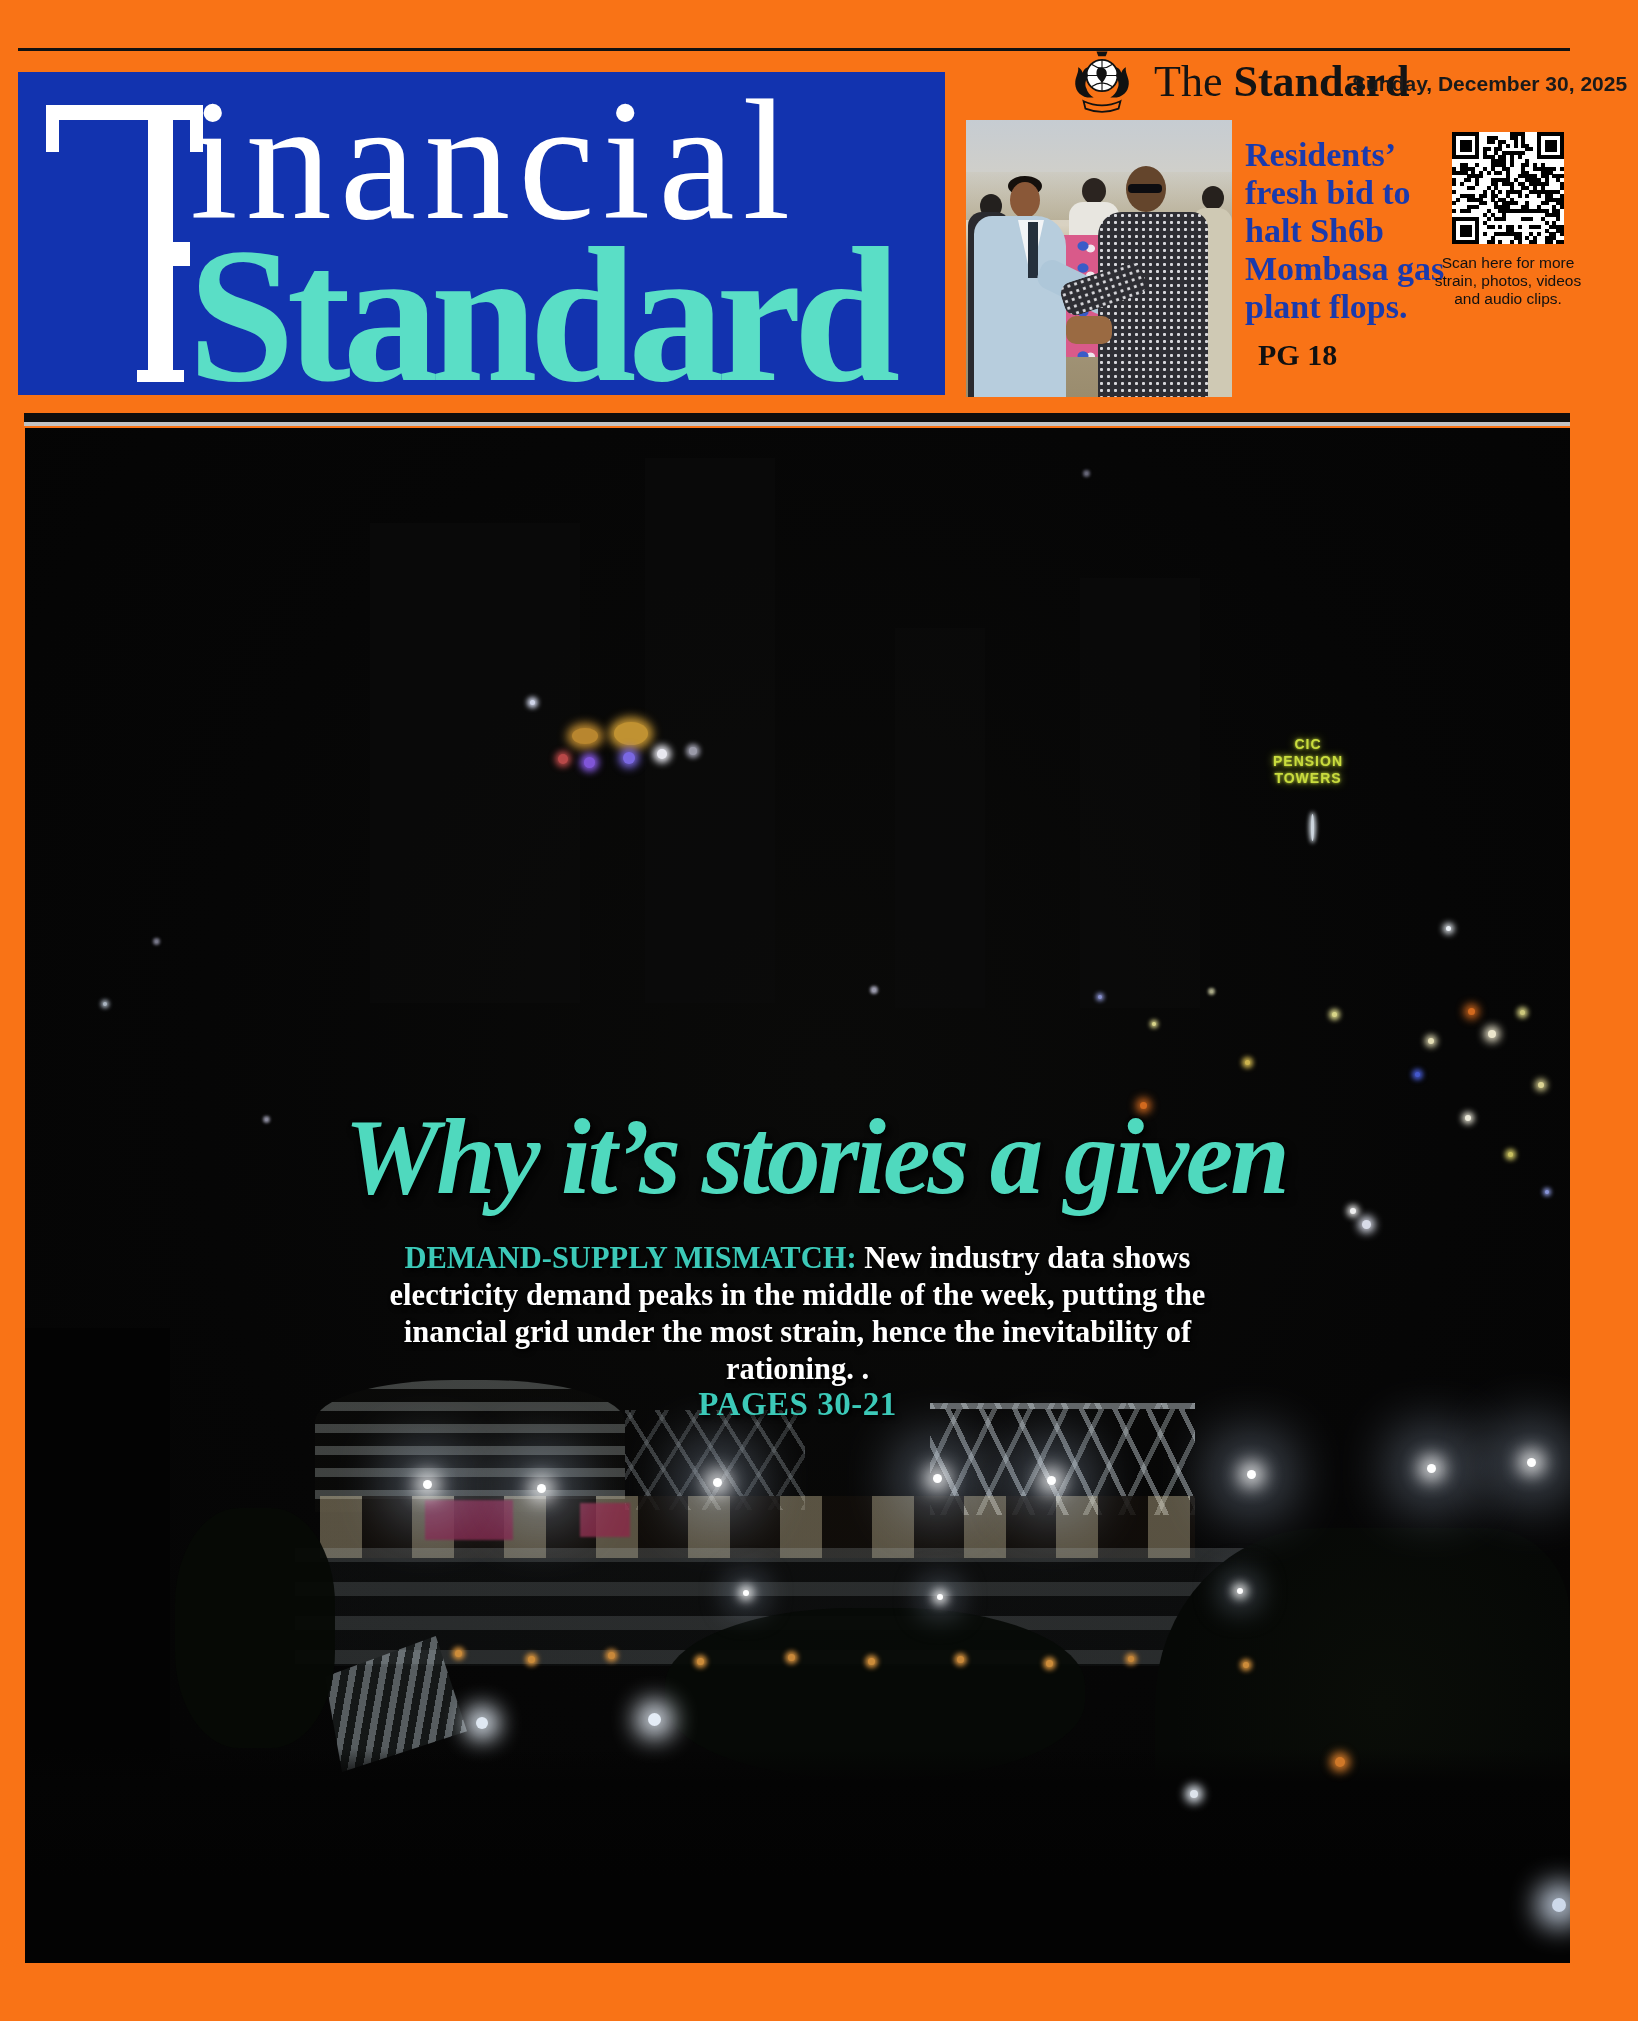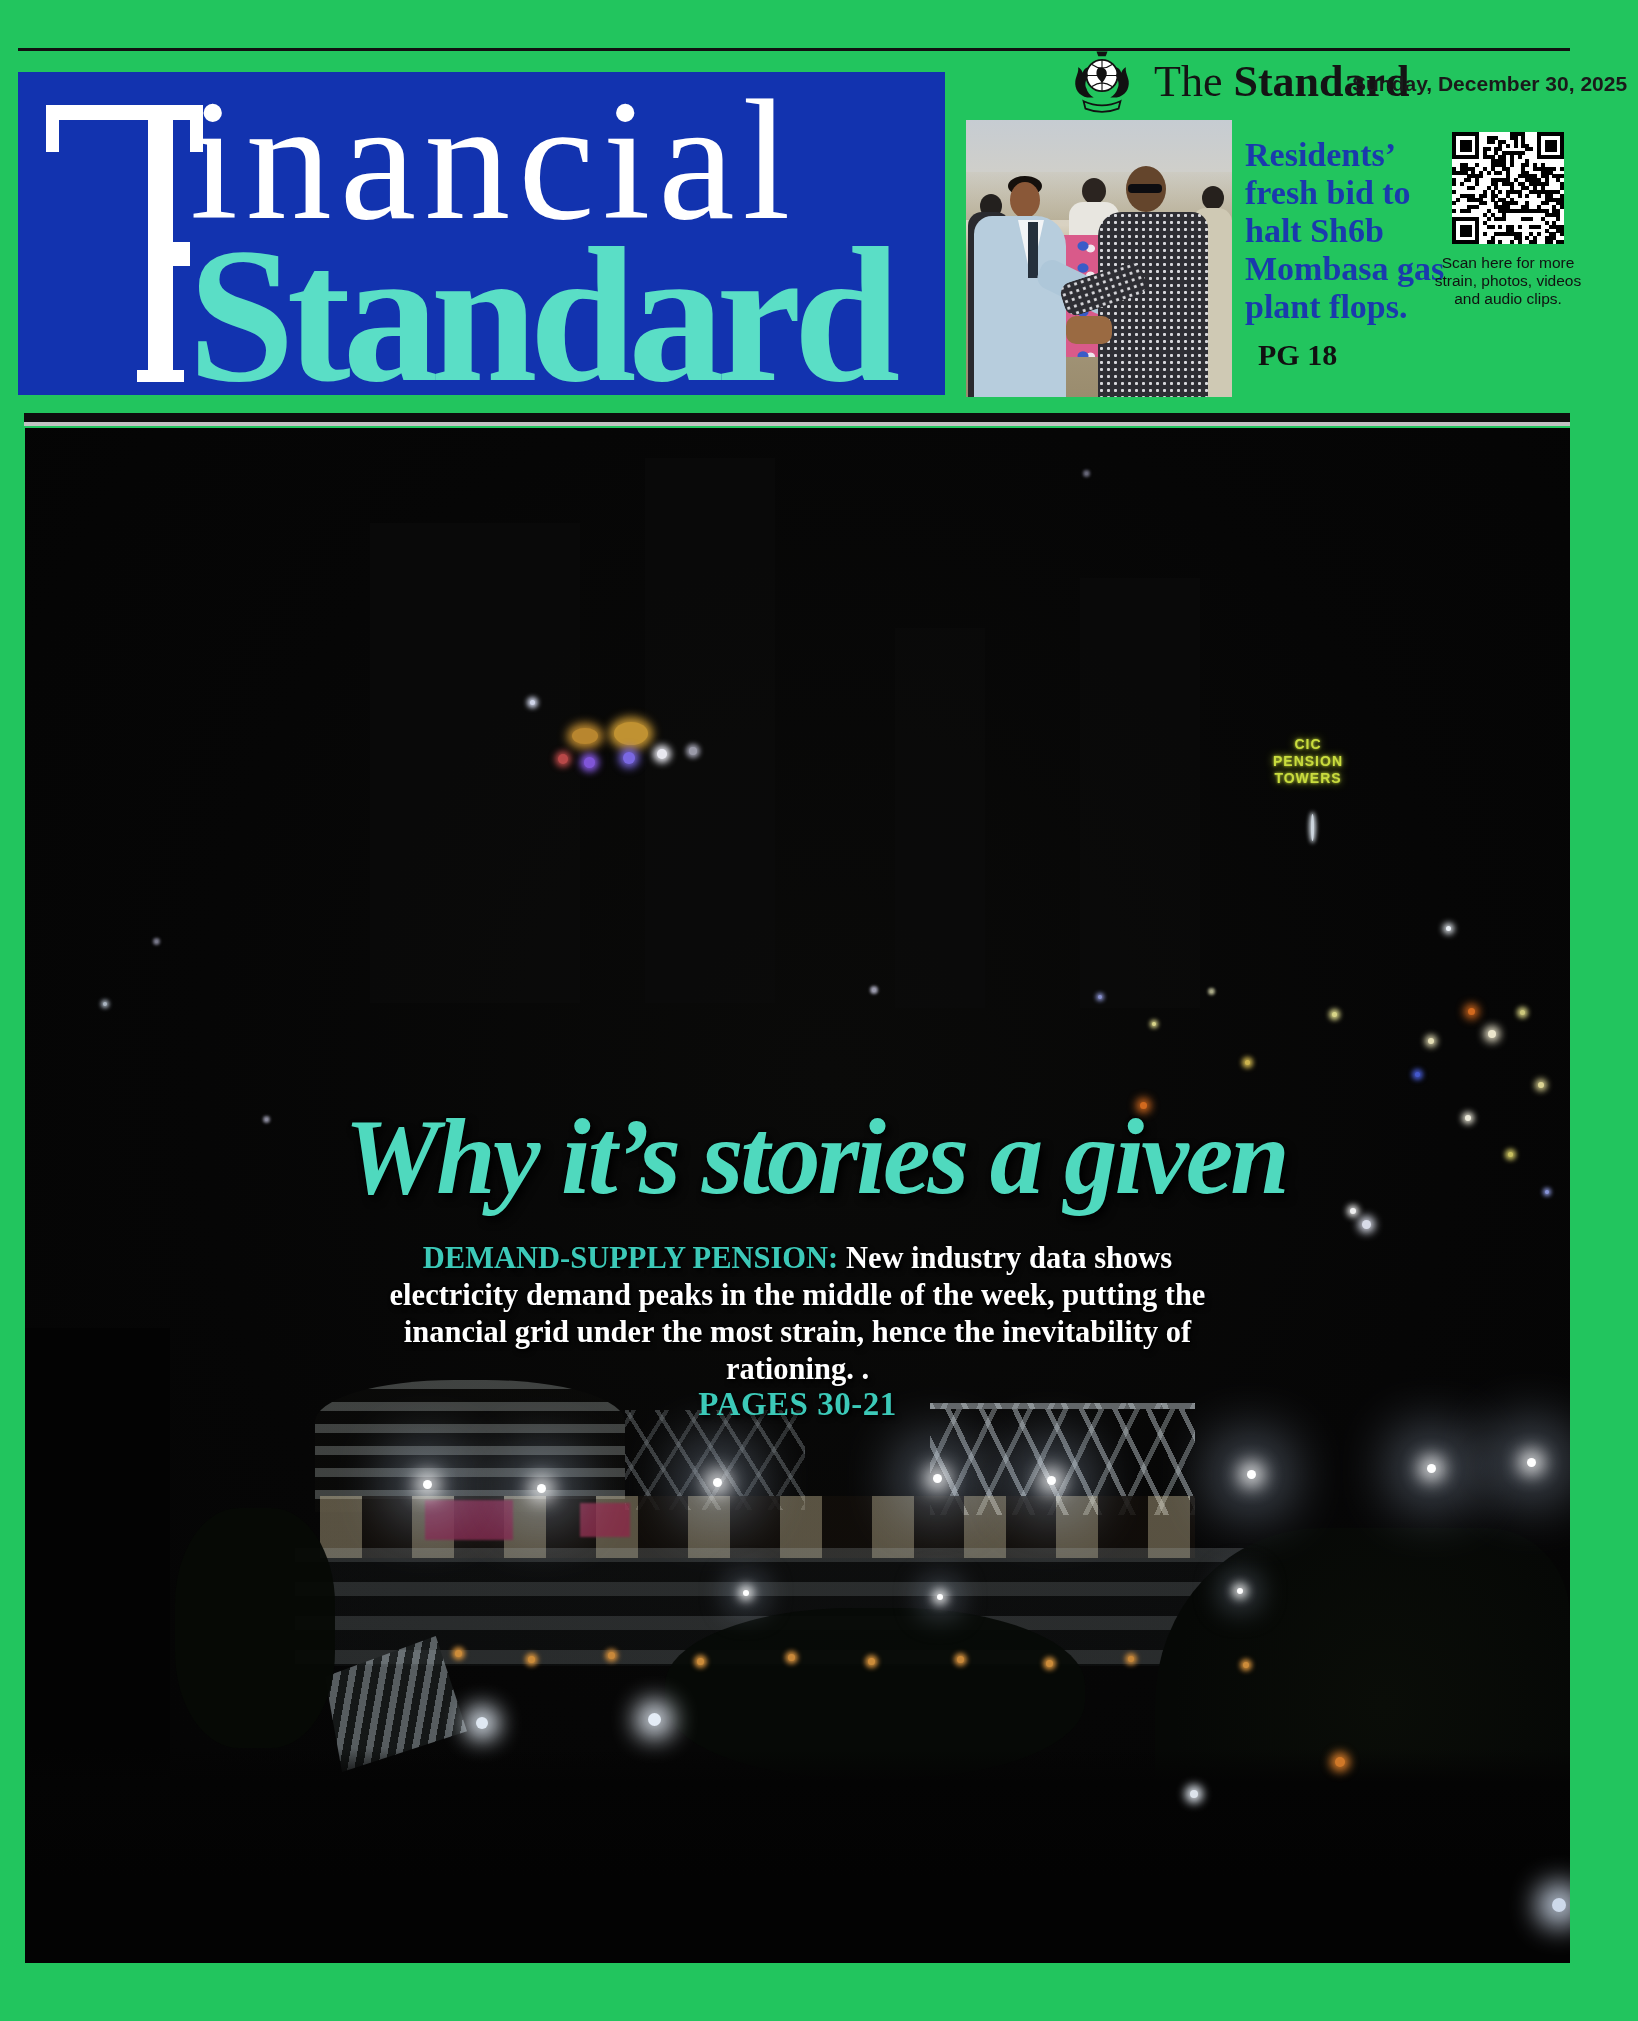--- a/index.html
+++ b/index.html
@@ -1,16 +1,16 @@
 <!DOCTYPE html>
 <html><head>
 <meta charset="utf-8">
 <style>
   html,body{margin:0;padding:0;background:#fff;}
-  .page{position:relative;width:1638px;height:2021px;background:#22c55e;
+  .page{position:relative;width:1638px;height:2021px;background:#f97316;
         font-family:"Liberation Serif",serif;overflow:hidden;}
   .abs{position:absolute;}
 
   
   .top-rule{left:18px;top:48px;width:1552px;height:3px;background:#111;}
 
   
   .mast{left:18px;top:72px;width:927px;height:323px;background:#1233af;overflow:hidden;}
   .fpart{position:absolute;background:#fff;}
   .f-top{left:28px;top:33px;width:157px;height:15px;}
@@ -560,17 +560,17 @@
         <div class="cl" style="left: 932px; top: 1228px; width: 7px; height: 7px; background: rgb(200, 136, 58); box-shadow: rgb(200, 136, 58) 0px 0px 5px 3px;"></div>
         <div class="cl" style="left: 1021px; top: 1232px; width: 7px; height: 7px; background: rgb(204, 140, 58); box-shadow: rgb(204, 140, 58) 0px 0px 5px 3px;"></div>
         <div class="cl" style="left: 1103px; top: 1228px; width: 6px; height: 6px; background: rgb(200, 136, 58); box-shadow: rgb(200, 136, 58) 0px 0px 5px 3px;"></div>
         <div class="cl" style="left: 1218px; top: 1234px; width: 6px; height: 6px; background: rgb(204, 140, 58); box-shadow: rgb(204, 140, 58) 0px 0px 5px 3px;"></div>
         <div class="cl" style="left: 1527px; top: 1470px; width: 14px; height: 14px; background: rgb(205, 217, 234); box-shadow: rgb(205, 217, 234) 0px 0px 28px 14px;"></div>
         <div class="cl" style="left: 240px; top: 690px; width: 3px; height: 3px; background: rgb(136, 136, 153); box-shadow: rgb(136, 136, 153) 0px 0px 3px 2px;"></div>
         <div class="cl" style="left: 130px; top: 512px; width: 3px; height: 3px; background: rgb(119, 119, 136); box-shadow: rgb(119, 119, 136) 0px 0px 3px 2px;"></div>
       </div>
 
     <div class="hl2" style="color:#4fd9be">Why it’s stories a given</div>
-    <div class="deck"><span class="label">DEMAND-SUPPLY PENSION:</span><span> New industry data shows electricity demand peaks in the middle of the week, putting the inancial grid under the most strain, hence the inevitability of rationing. .</span></div>
+    <div class="deck"><span class="label">DEMAND-SUPPLY MISMATCH:</span><span> New industry data shows electricity demand peaks in the middle of the week, putting the inancial grid under the most strain, hence the inevitability of rationing. .</span></div>
     <div class="pages-ref">PAGES 30-21</div>
   </div>
 
 </div>
 
 </body></html>

